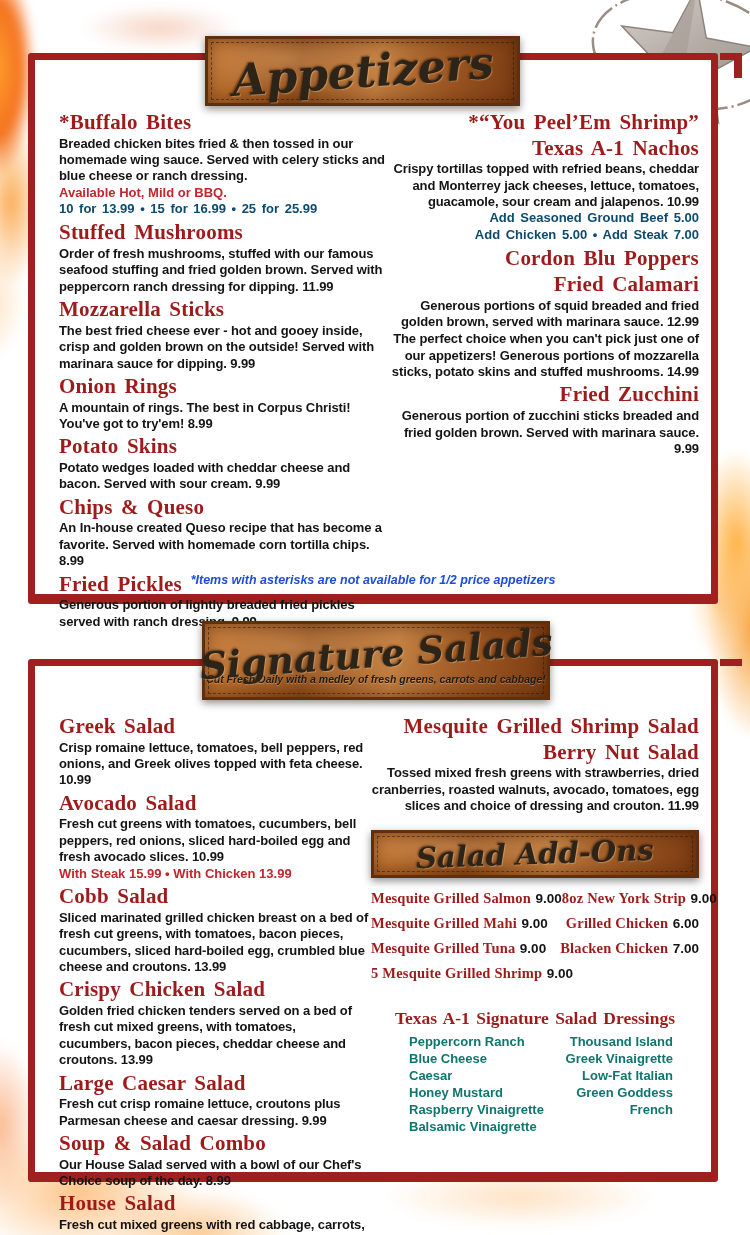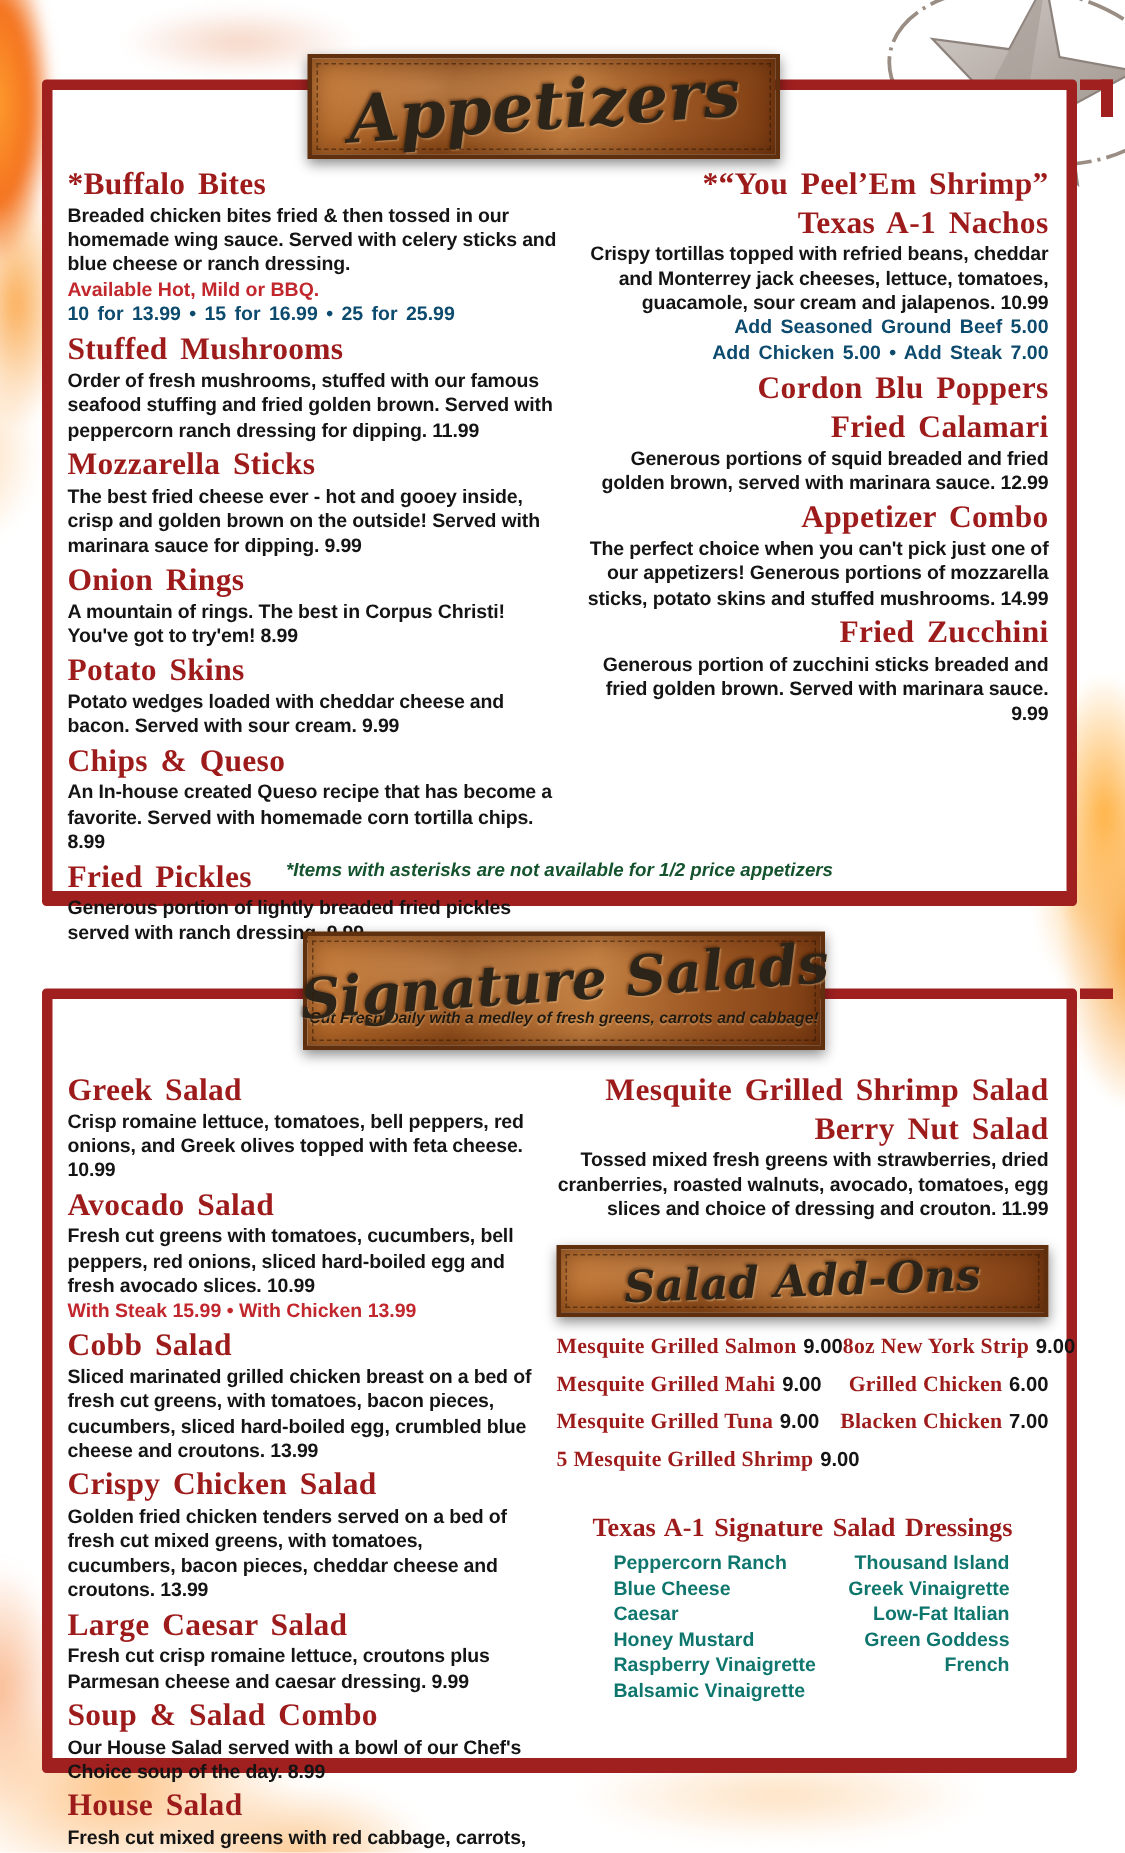--- a/index.html
+++ b/index.html
@@ -56,33 +56,33 @@
     transform:rotate(-4deg);white-space:nowrap;}
   #appetizers-banner{left:205px;top:36px;width:315px;height:70px;}
   #appetizers-banner .banner-script{font-size:44px;}
   #salads-banner{left:202px;top:621px;width:348px;height:79px;padding-bottom:2px;}
   #salads-banner .banner-script{font-size:37px;margin-top:-2px;}
   .banner-subtitle{font-family:"Liberation Sans",sans-serif;font-weight:bold;font-style:italic;
     font-size:10.5px;color:#211a10;text-shadow:0 1px 1px rgba(255,215,160,.4);white-space:nowrap;margin-top:-3px;}
   #addons-banner{position:relative;width:100%;height:48px;margin:16px 0 8px 0;}
   #addons-banner .banner-script{font-size:29px;transform:rotate(-2deg);}
   
-  .box-inner{display:flex;gap:16px;padding:48px 12px 0 10px;box-sizing:border-box;height:100%;}
+  .box-inner{display:flex;padding:48px 12px 0 24px;box-sizing:border-box;height:100%;}
   #salads-box .box-inner{padding-top:46px;}
   .col{width:328px;}
   .col-right{flex:1;text-align:right;}
   .item{margin-bottom:1px;}
   .item-name{font-family:"Liberation Serif",serif;font-weight:700;color:#9e1b1b;
     font-size:21px;line-height:1.08;margin:3px 0 2px 0;word-spacing:3px;letter-spacing:.2px;}
   .item-desc{font-size:13px;font-weight:bold;color:#141414;line-height:1.26;margin:0;letter-spacing:-.1px;}
   .item-accent{font-size:13px;font-weight:bold;color:#c1272d;line-height:1.28;margin:0;}
   .item-pricing{font-size:13px;font-weight:bold;color:#0c4a6e;line-height:1.3;margin:0;word-spacing:2px;}
   .gray-line{color:#6e6e6e;font-weight:normal;}
   .footnote{position:absolute;left:0;right:0;bottom:7px;text-align:center;
-    font-size:12.5px;font-weight:bold;font-style:italic;color:#14532d;}
+    font-size:12.5px;font-weight:bold;font-style:italic;color:#1d4ed8;}
   
   .addons-list{margin-top:6px;}
   .addon-row{display:flex;justify-content:space-between;line-height:1.55;}
   .addon-pair{white-space:nowrap;}
   .addon-name{font-family:"Liberation Serif",serif;font-weight:700;color:#9e1b1b;font-size:14.5px;letter-spacing:.2px;}
   .addon-price{font-weight:bold;color:#141414;font-size:13.5px;}
   .addon-center{text-align:left;line-height:1.55;}
   
   .dressings{margin-top:22px;}
   .dressings-title{font-family:"Liberation Serif",serif;font-weight:700;color:#9e1b1b;
@@ -165,21 +165,20 @@
         <p class="item-pricing">Add Chicken 5.00  •  Add Steak 7.00</p>
       </div>
       <div class="item">
         <h3 class="item-name">Cordon Blu Poppers</h3>
       </div>
       <div class="item">
         <h3 class="item-name">Fried Calamari</h3>
         <p class="item-desc">Generous portions of squid breaded and fried golden brown, served with marinara sauce. 12.99</p>
       </div>
       <div class="item">
-        <h3 class="item-name">Appetizer Combo</h3>
         <p class="item-desc">The perfect choice when you can't pick just one of our appetizers! Generous portions of mozzarella sticks, potato skins and stuffed mushrooms. 14.99</p>
       </div>
       <div class="item">
         <h3 class="item-name">Fried Zucchini</h3>
         <p class="item-desc">Generous portion of zucchini sticks breaded and fried golden brown. Served with marinara sauce. 9.99</p>
       </div>
 
     </div>
   </div>
   <div class="footnote">*Items with asterisks are not available for 1/2 price appetizers</div>

